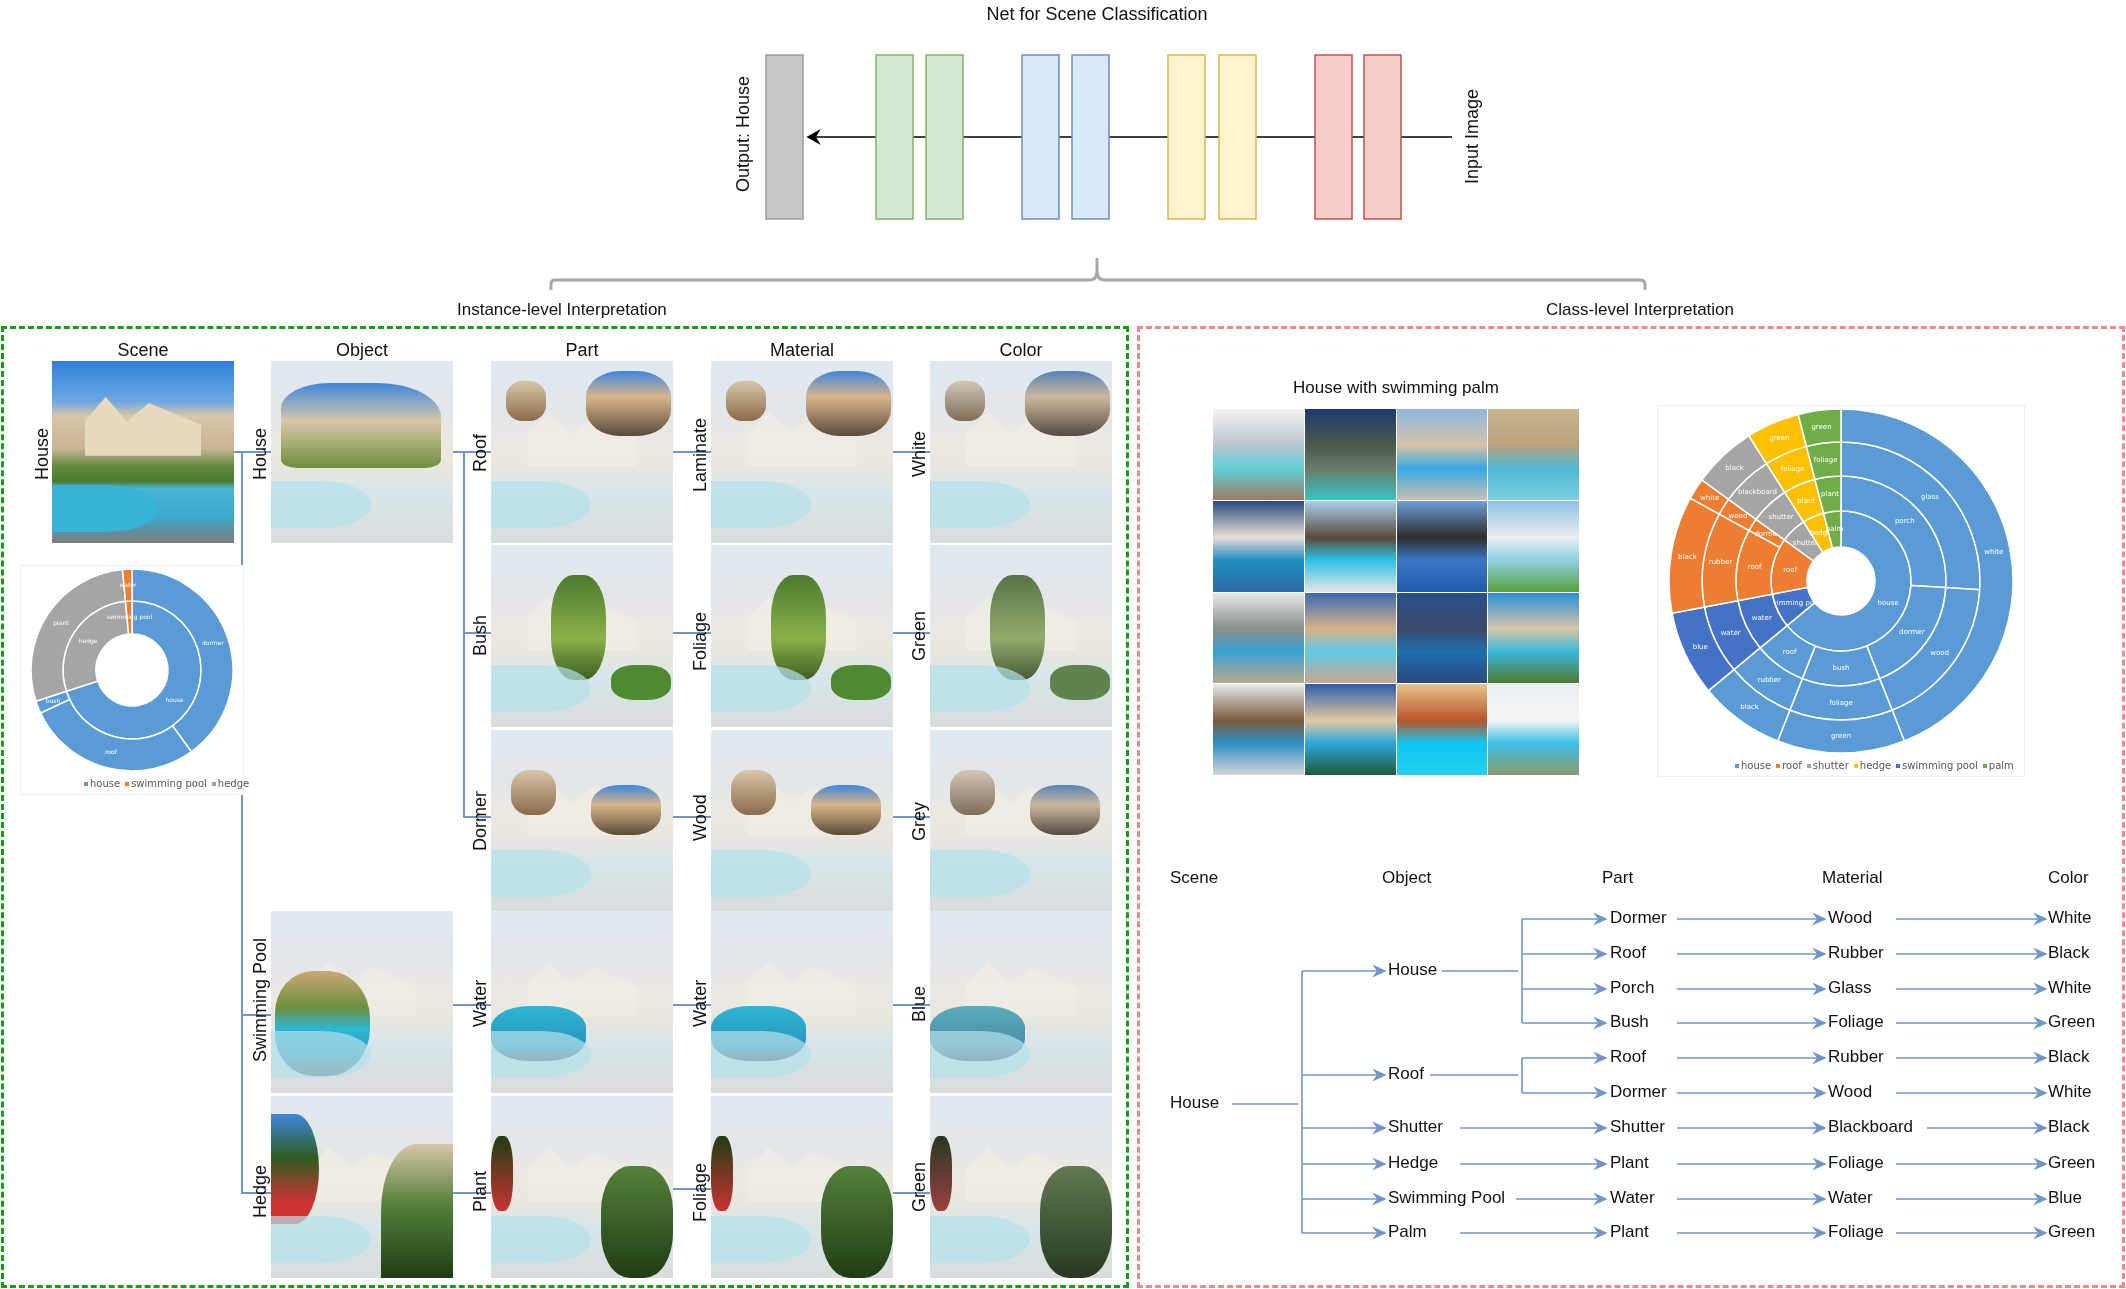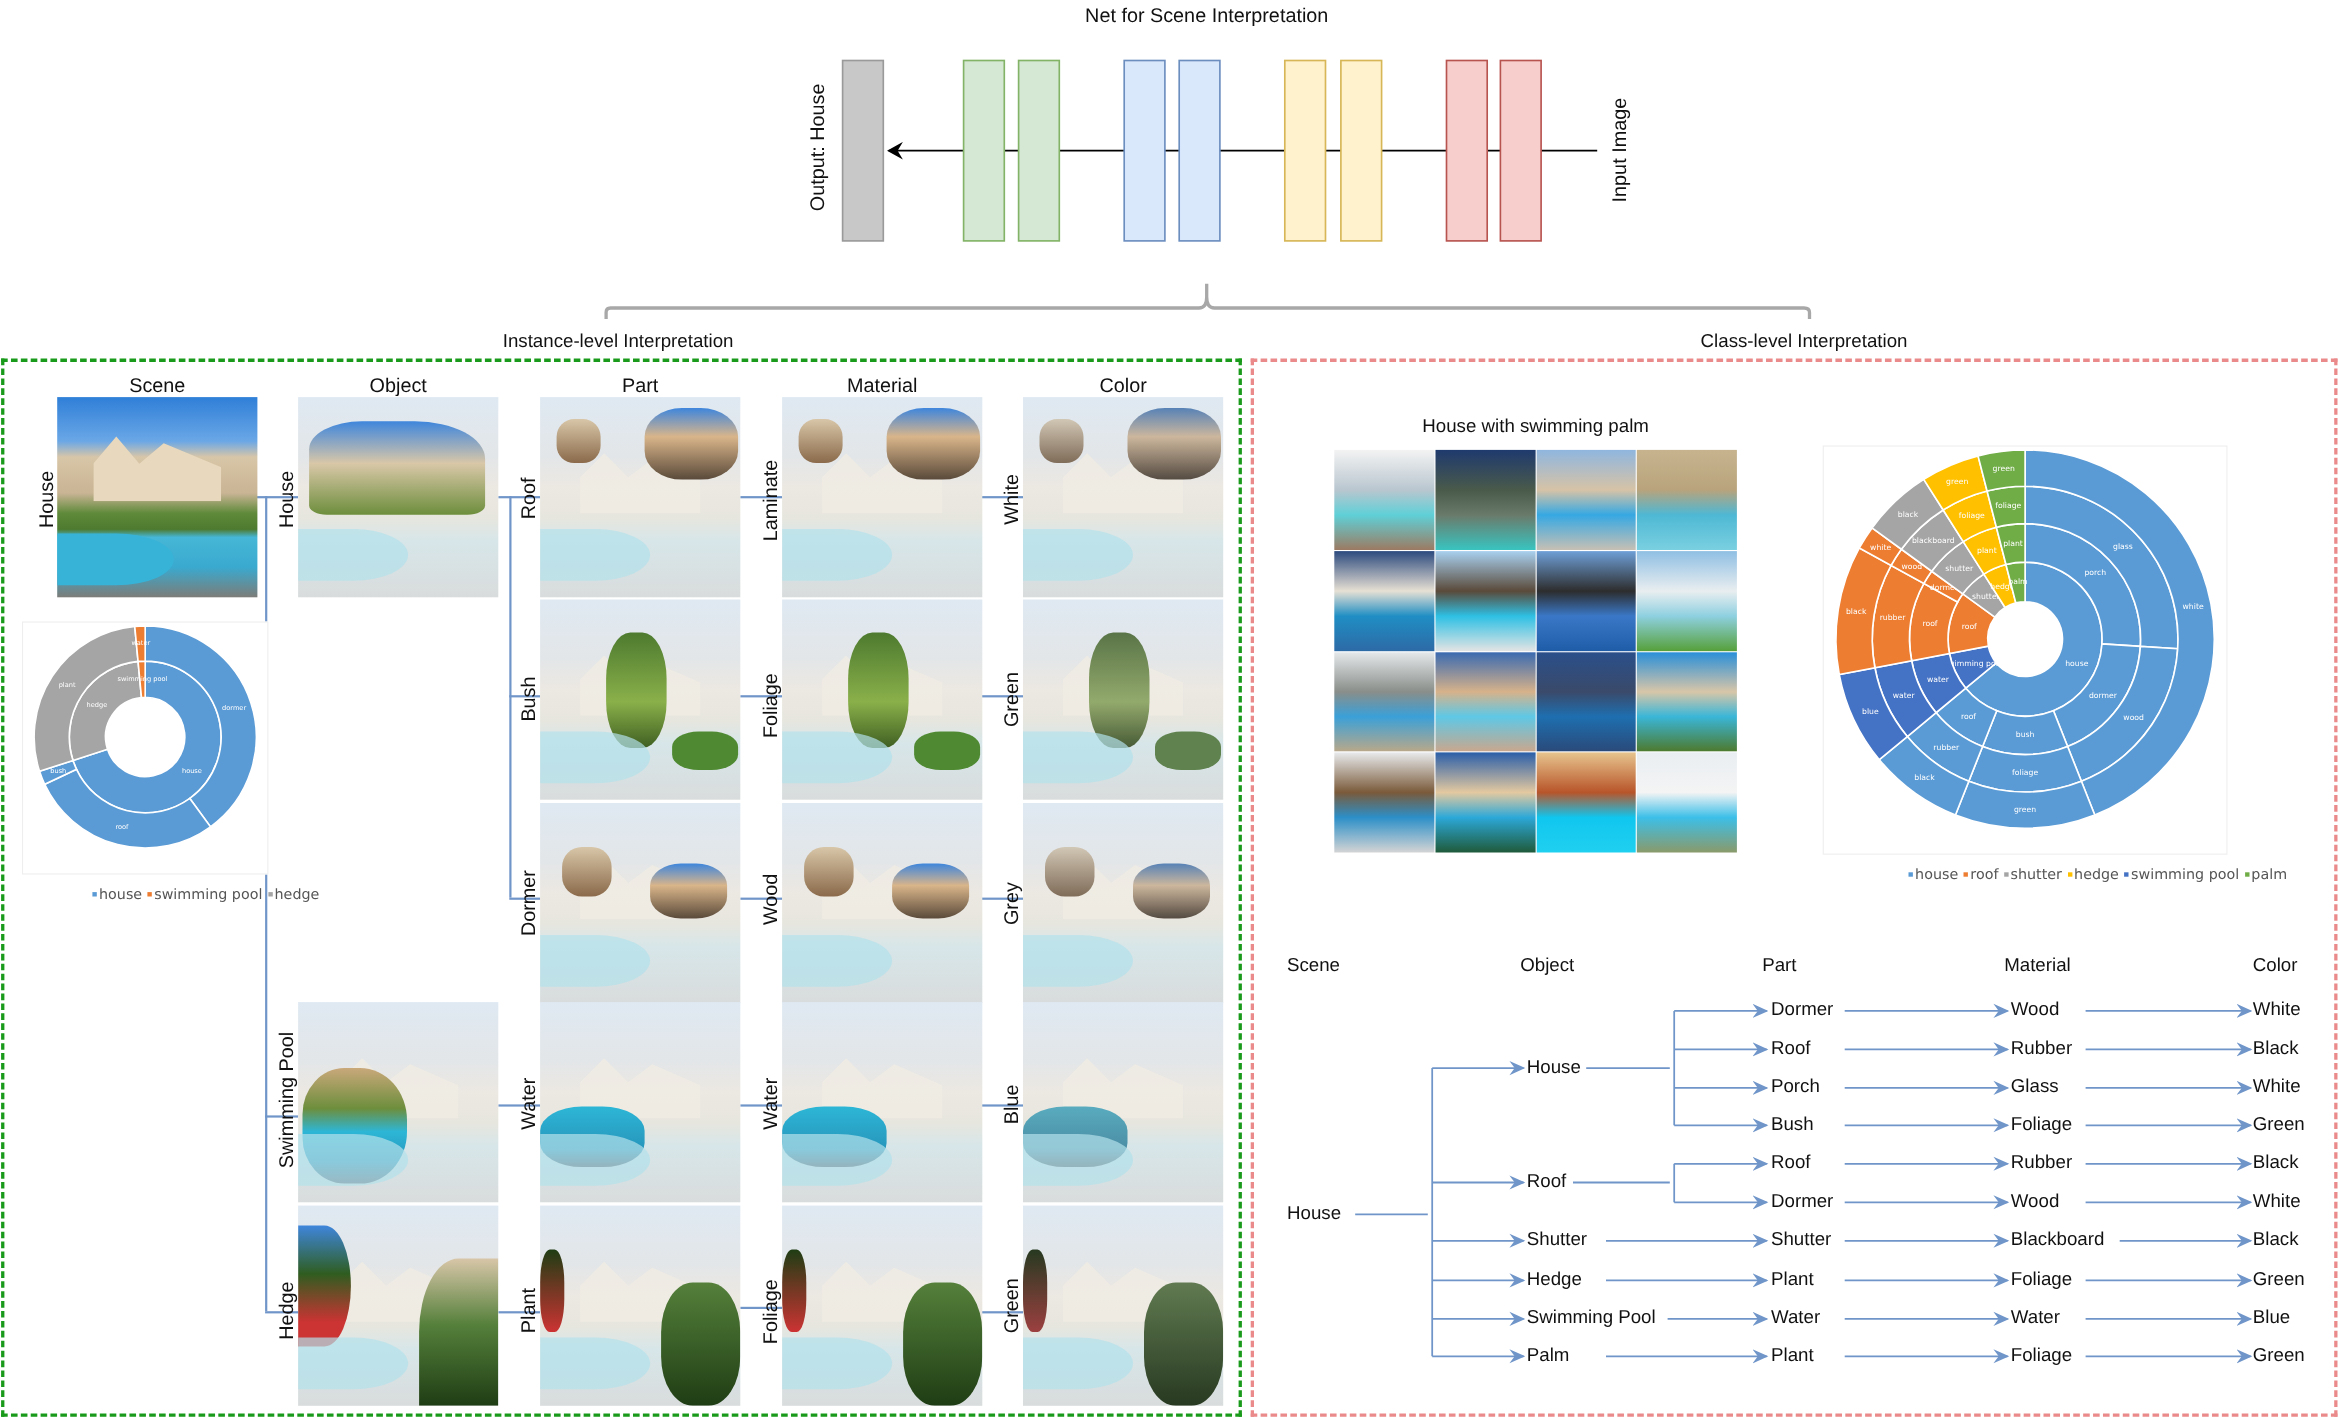--- a/index.html
+++ b/index.html
@@ -14,31 +14,31 @@
   .ghost{background:
      linear-gradient(180deg,#dfe9f2 0%,#e3e6e8 30%,#ece8e2 45%,#e7e6de 60%,#d7e6e9 72%,#d9dcdc 100%);}
   .ghost::before{content:"";position:absolute;left:20%;top:28%;width:60%;height:30%;background:rgba(240,236,228,.8);clip-path:polygon(0 40%,20% 0,40% 40%,60% 10%,100% 45%,100% 100%,0 100%);}
   .ghost::after{content:"";position:absolute;left:0;top:66%;width:55%;height:26%;background:rgba(180,225,235,.7);border-radius:0 60% 60% 0;}
   .scene-photo{background:linear-gradient(180deg,#2f7fd8 0%,#6aa7e6 22%,#d8c6a8 30%,#c9b494 48%,#5f8a3a 58%,#4d7a2f 66%,#46b7d6 70%,#3aa9cf 85%,#7c7c78 100%);}
   .scene-photo::before{content:"";position:absolute;left:18%;top:18%;width:64%;height:34%;background:#e8d8bd;clip-path:polygon(0 45%,18% 5%,36% 45%,55% 15%,100% 50%,100% 100%,0 100%);}
   .scene-photo::after{content:"";position:absolute;left:0;top:68%;width:58%;height:26%;background:#38b3d8;border-radius:0 60% 60% 0;}
   .hl{position:absolute;border-radius:40%;}
   .vline{position:absolute;width:1.5px;background:#6f95c9;}
   .hline{position:absolute;height:1.5px;background:#6f95c9;}
-  .legend{position:absolute;font-size:13px;color:#555;white-space:nowrap;font-family:"DejaVu Sans",sans-serif;margin-top:28px;}
+  .legend{position:absolute;font-size:10px;color:#555;white-space:nowrap;font-family:"DejaVu Sans",sans-serif;}
   .legend span.sw{display:inline-block;width:4px;height:4px;margin:0 2px 0 5px;vertical-align:middle;}
   .grid{position:absolute;display:grid;grid-template-columns:repeat(4,1fr);grid-template-rows:repeat(4,1fr);gap:1px;}
   .gcell{position:relative;overflow:hidden;}
   .tree-text{position:absolute;font-size:17px;white-space:nowrap;}
   .tree-head{position:absolute;font-size:17px;white-space:nowrap;}
 </style>
 </head>
 <body>
 
-<div class="abs title-main">Net for Scene Interpretation</div>
+<div class="abs title-main">Net for Scene Classification</div>
 
 <svg class="abs" style="left:0;top:0" width="2126" height="330">
   <defs>
     <marker id="arrowBlack" markerWidth="10" markerHeight="10" refX="8" refY="5" orient="auto">
       <path d="M0,0 L9,5 L0,10 L3,5 z" fill="#000"></path>
     </marker>
   </defs>
   <line x1="1452" y1="137" x2="808" y2="137" stroke="#000" stroke-width="1.6" marker-end="url(#arrowBlack)"></line>
   <g id="layers">
       <rect x="766" y="55" width="37" height="164" fill="#c8c8c8" stroke="#9a9a9a" stroke-width="1.5"></rect>

